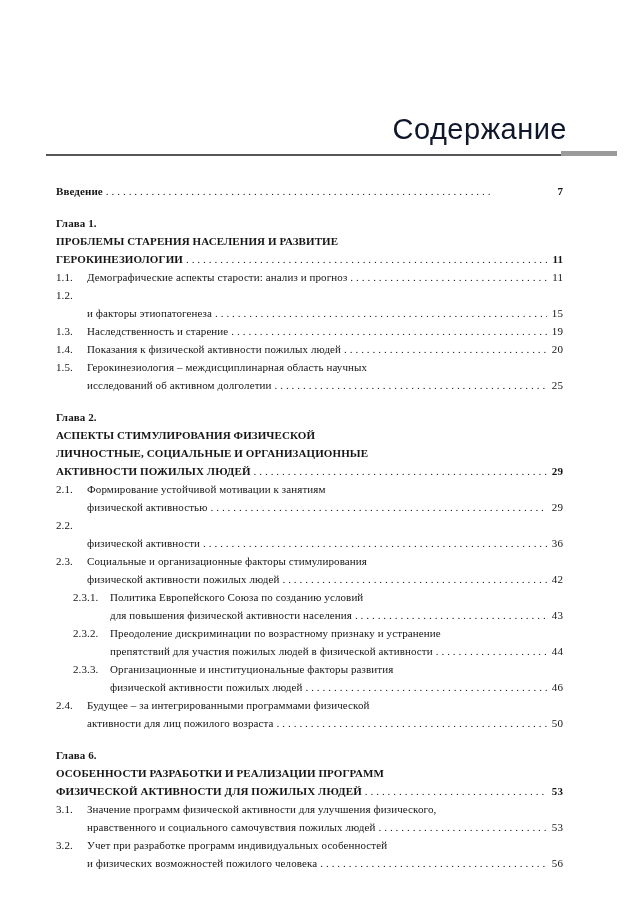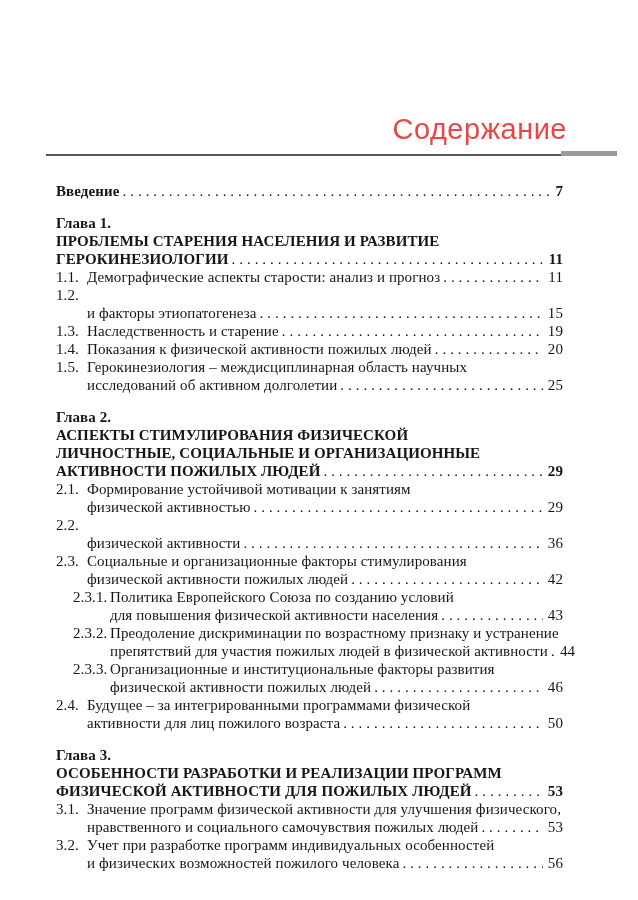--- a/index.html
+++ b/index.html
@@ -24,21 +24,21 @@
   }
   .title {
     margin: 0;
     padding-right: 50px;
     text-align: right;
     font-family: "Liberation Sans", "DejaVu Sans", sans-serif;
     font-weight: 400;
     font-size: 29px;
     line-height: 34px;
     letter-spacing: 0.5px;
-    color: #ef4444;
+    color: #0f172a;
   }
   .rule-row {
     display: flex;
     align-items: flex-end;
     margin-top: 5px;
     height: 5px;
   }
   .rule-line {
     flex: 1 1 auto;
     height: 2px;
@@ -49,21 +49,21 @@
   }
   
   .toc {
     margin-left: 56px;
     margin-top: 26px;
     width: 507px;
   }
   .row {
     display: flex;
     align-items: center;
-    font-size: 15px;
+    font-size: 11px;
     line-height: 18px;
     letter-spacing: 0.1px;
   }
   .row.gap { margin-top: 14px; }
   .row.intro, .row.chapter { font-weight: 700; }
   .row.item2 { padding-left: 17px; }
   .row.cont  { padding-left: 31px; }
   .row.cont2 { padding-left: 54px; }
   .num  { flex: 0 0 31px; }
   .num2 { flex: 0 0 37px; }
@@ -250,21 +250,21 @@
 
   </div>
       <div class="row cont">
 
     <span class="text">активности для лиц пожилого возраста</span>
     <span class="leader"></span>
     <span class="pagenum">50</span>
   </div>
       <div class="row chapter gap">
 
-    <span class="text">Глава 3.</span>
+    <span class="text">Глава 6.</span>
 
   </div>
       <div class="row chapter">
 
     <span class="text">ОСОБЕННОСТИ РАЗРАБОТКИ И РЕАЛИЗАЦИИ ПРОГРАММ</span>
 
   </div>
       <div class="row chapter">
 
     <span class="text">ФИЗИЧЕСКОЙ АКТИВНОСТИ ДЛЯ ПОЖИЛЫХ ЛЮДЕЙ</span>

